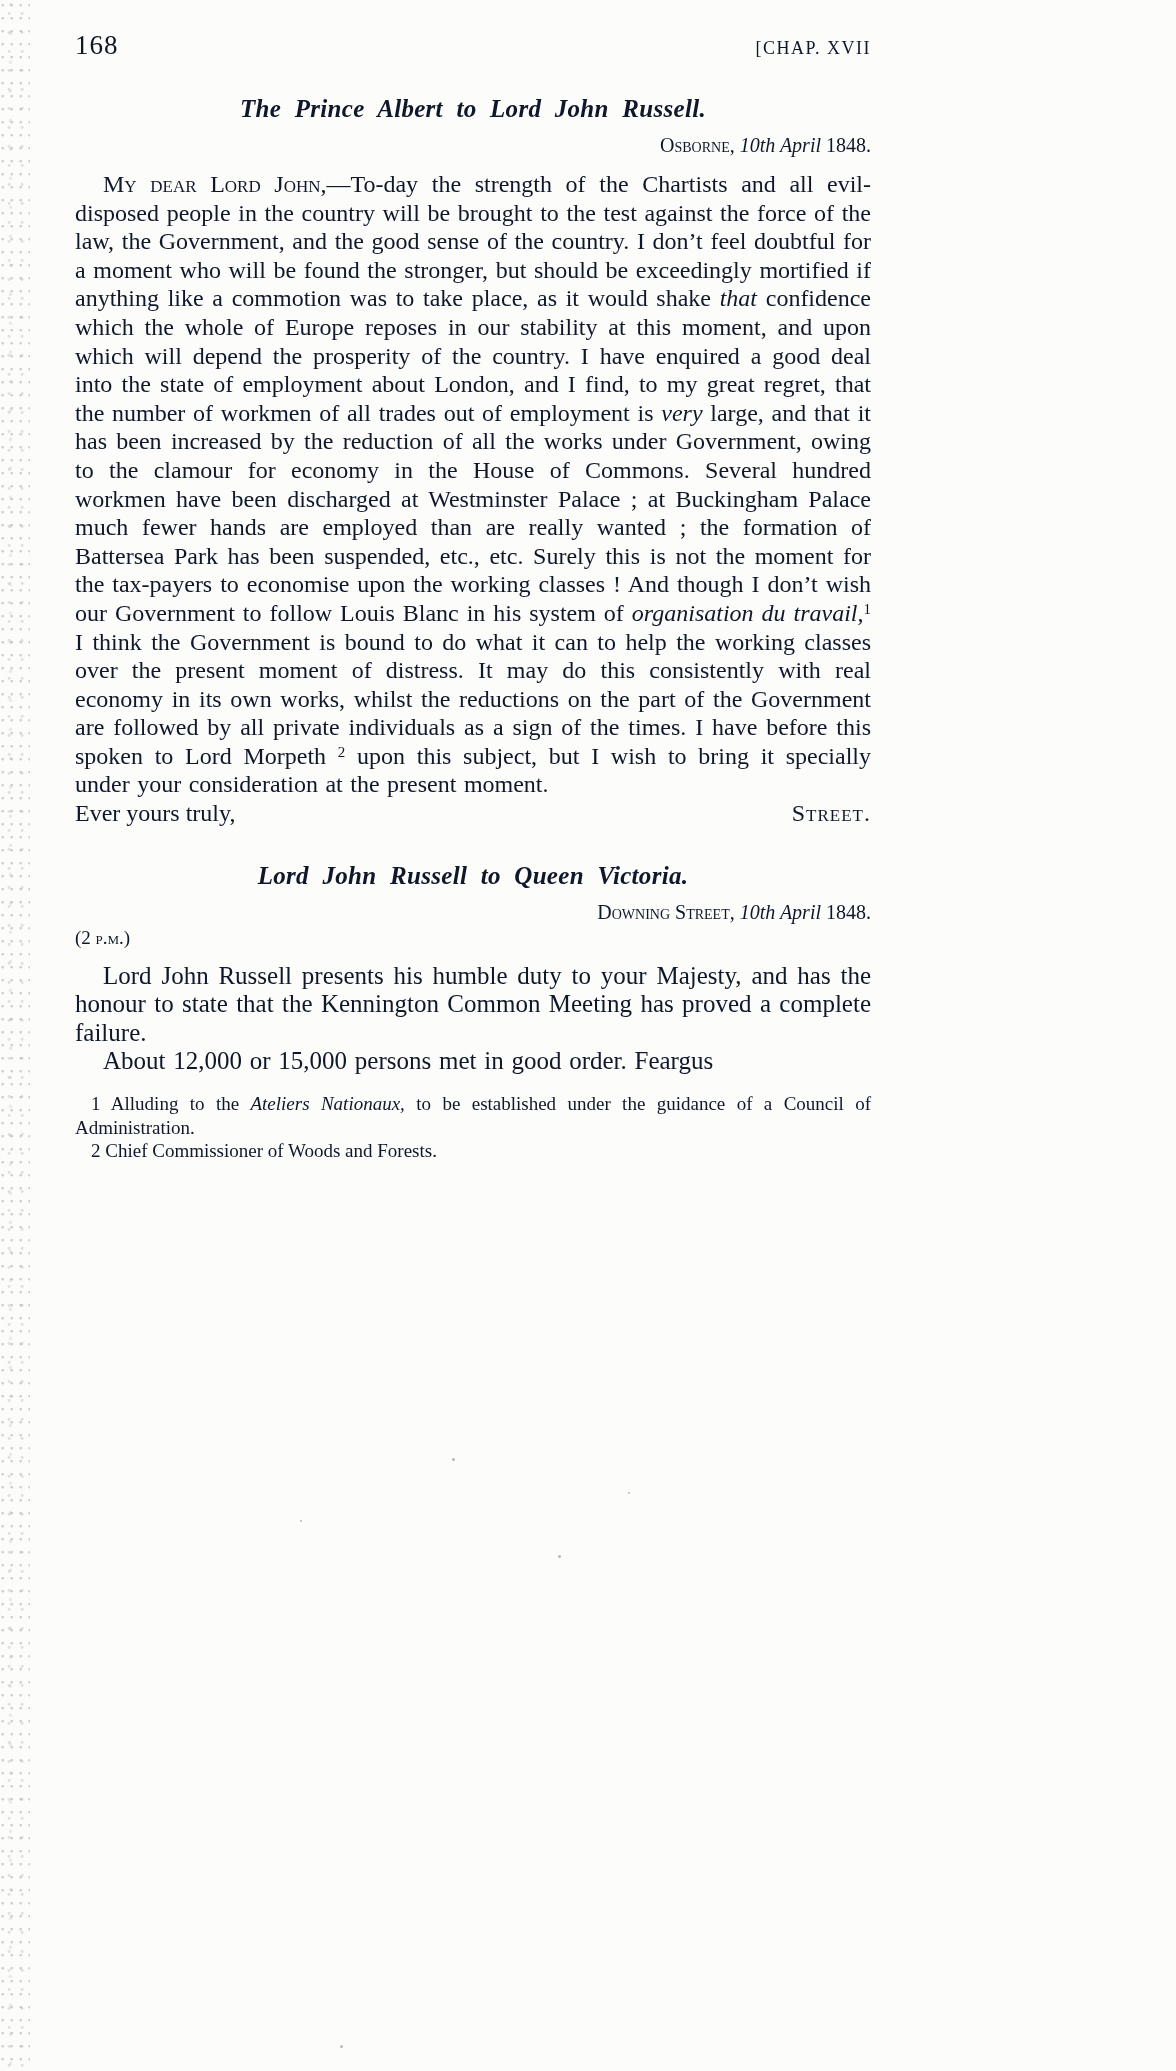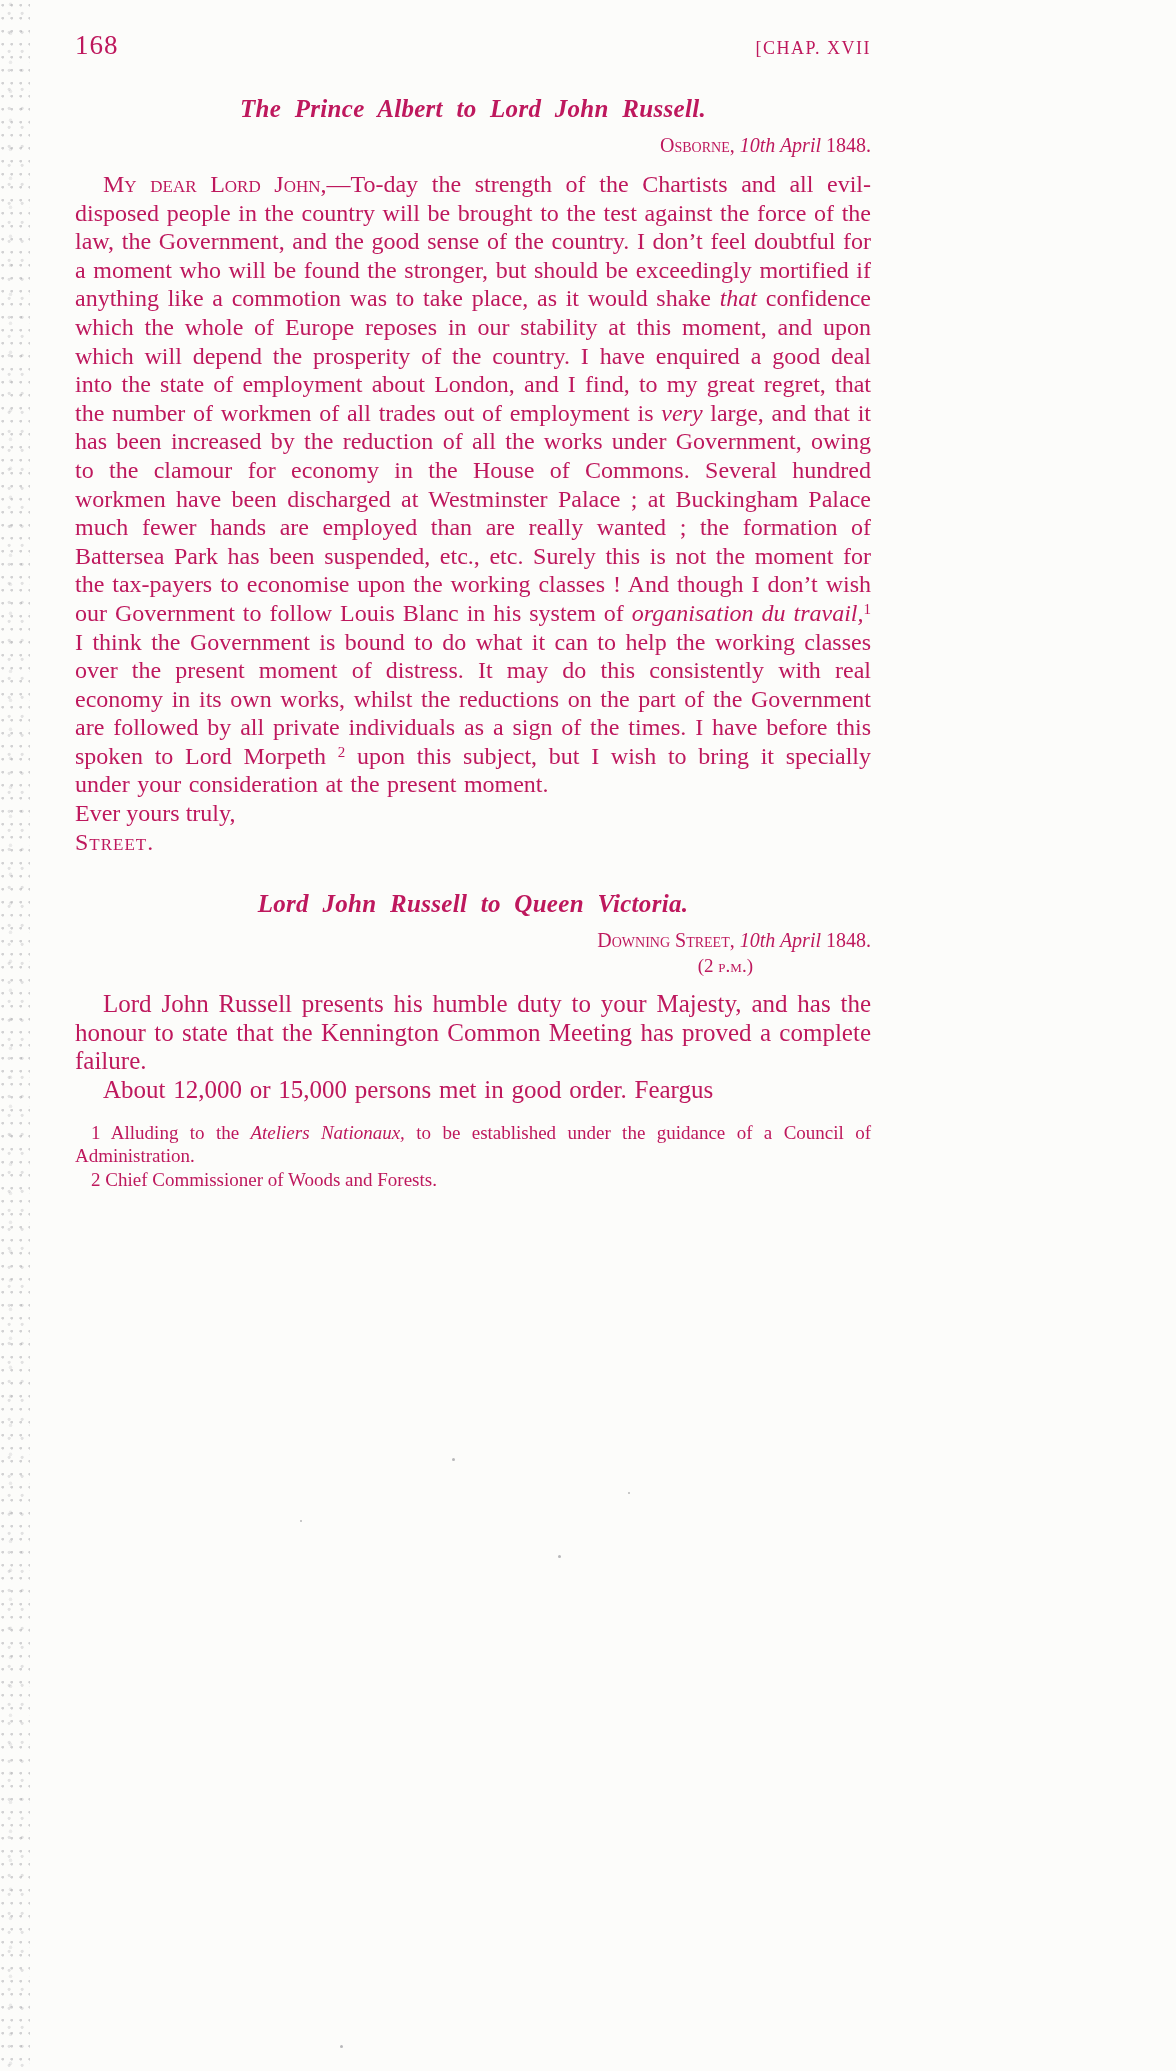--- a/index.html
+++ b/index.html
@@ -6,21 +6,21 @@
   html, body { margin: 0; padding: 0; }
   body {
     width: 1176px; height: 2071px;
     background: #efefec;
     font-family: "Liberation Serif", serif;
   }
   .page {
     position: relative;
     width: 1176px; height: 2071px;
     background: #fcfcfa;
-    color: #be185d;
+    color: #0f172a;
     overflow: hidden;
   }
   
   .edge-noise {
     position: absolute; left: 0; top: 0; bottom: 0; width: 30px;
     background-image:
       radial-gradient(circle at 30% 40%, rgba(60,60,72,.30) 1px, transparent 1.7px),
       radial-gradient(circle at 70% 70%, rgba(60,60,72,.18) 1.2px, transparent 1.9px),
       radial-gradient(circle at 50% 15%, rgba(60,60,72,.12) 1.4px, transparent 2.2px);
     background-size: 9px 13px, 13px 19px, 21px 29px;
@@ -39,34 +39,34 @@
   .page-num { font-size: 27px; letter-spacing: 1px; }
   .run-title { font-size: 28px; letter-spacing: 2.5px; word-spacing: 24px; transform: translateX(-18px); }
   .chap { font-size: 18px; letter-spacing: 1.5px; margin-left: 36px; }
   .letter-title {
     font-style: italic; font-weight: bold; text-align: center;
     font-size: 25px; margin: 34px 0 10px; word-spacing: 7px; letter-spacing: .3px;
   }
   .dateline {
     text-align: right; font-size: 20px; margin: 0 0 12px; line-height: 25px;
   }
-  .time-line { text-align: right; padding-right: 118px; font-size: 19px; }
+  .time-line { text-align: left; padding-right: 118px; font-size: 19px; }
   .sc { font-variant: small-caps; }
   .it { font-style: italic; }
   .body-par {
     font-size: 24px; line-height: 28.6px;
     text-align: justify; text-indent: 28px;
     margin: 0; word-spacing: 1.5px;
   }
   .fn-ref {
     font-size: 15px; vertical-align: 7px; line-height: 0;
   }
   .closing-line {
     display: flex; justify-content: space-between;
-    font-size: 24px; line-height: 28.6px; margin: 0; flex-direction: column;
+    font-size: 24px; line-height: 28.6px; margin: 0;
   }
   .sig { letter-spacing: 1px; }
   .letter-2 { }
   .par {
     font-size: 25px; line-height: 28.6px;
     text-align: justify; text-indent: 28px;
     margin: 0; word-spacing: 1.5px;
   }
   .footnotes { margin-top: 16px; }
   .footnote {

